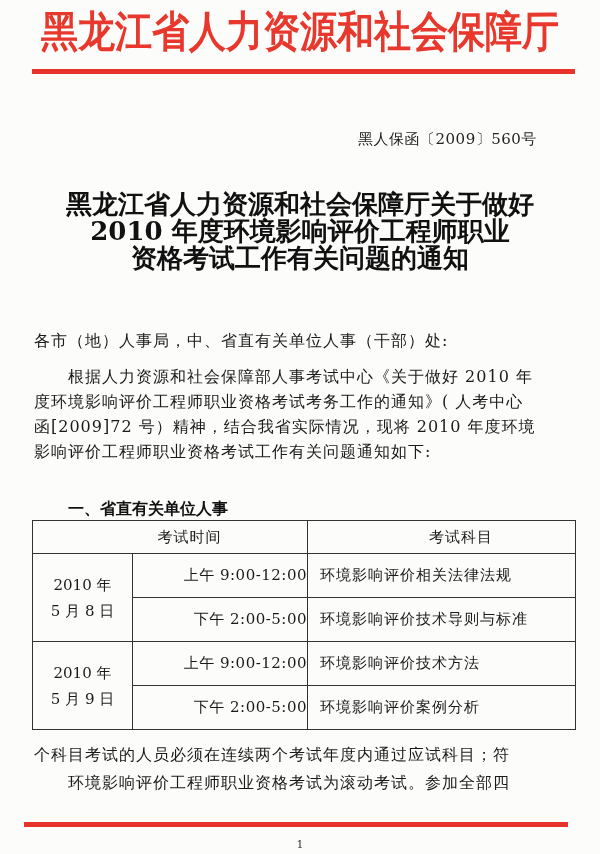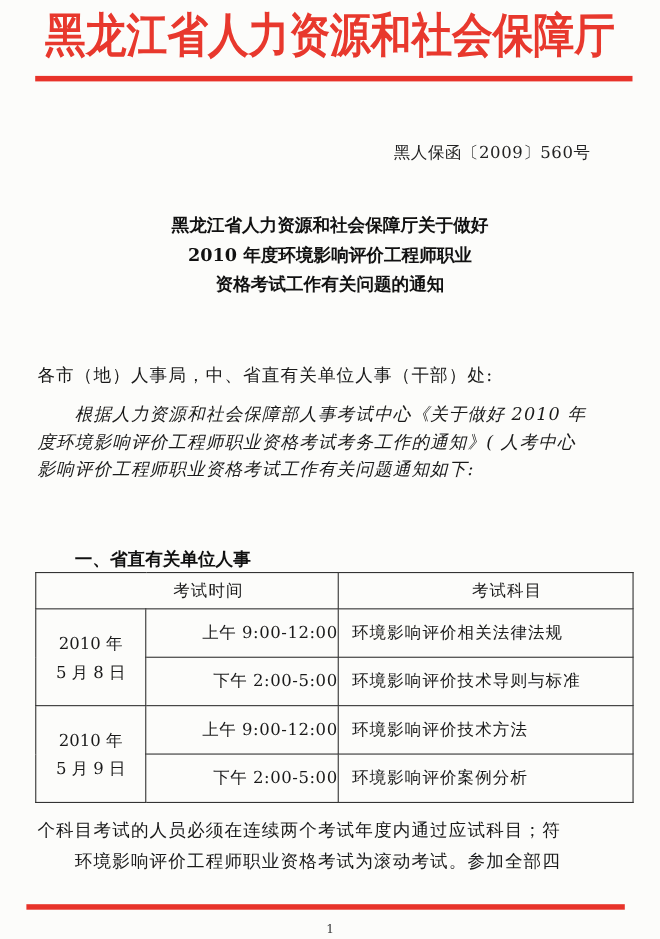--- a/index.html
+++ b/index.html
@@ -44,42 +44,42 @@
       left: 358px; top: 130px;
       font-size: 15px;
       line-height: 18px;
       color: #222;
       letter-spacing: 0.5px;
     }
 
     .title {
       left: 0; top: 191px; width: 600px;
       text-align: center;
-      font-size: 16px;
+      font-size: 26px;
       line-height: 27px;
       font-weight: bold;
       color: #111;
       font-family: "DejaVu Serif", "Liberation Serif", serif;
     }
     .title div { height: 27px; }
 
     .addressee {
       left: 34px; top: 331px;
       font-size: 16px; line-height: 20px;
       color: #1a1a1a;
       letter-spacing: 1px;
     }
     .body-para {
       left: 34px; top: 364px; width: 540px;
       font-size: 16px;
       line-height: 25px;
       color: #1a1a1a;
       letter-spacing: 1px;
     }
-    .body-para .line { height: 25px; white-space: nowrap; font-style: italic; }
+    .body-para .line { height: 25px; white-space: nowrap; }
     .body-para .indent { padding-left: 34px; }
 
     .section-heading {
       left: 68px; top: 499px;
       font-size: 16px; line-height: 20px;
       font-weight: bold;
       font-family: "DejaVu Sans", "Liberation Sans", sans-serif;
       color: #111;
     }
 
@@ -131,20 +131,21 @@
   <div>黑龙江省人力资源和社会保障厅关于做好</div>
   <div>2010 年度环境影响评价工程师职业</div>
   <div>资格考试工作有关问题的通知</div>
 </div>
 
 <div class="abs addressee">各市（地）人事局，中、省直有关单位人事（干部）处:</div>
 
 <div class="abs body-para">
   <div class="line indent">根据人力资源和社会保障部人事考试中心《关于做好 2010 年</div>
   <div class="line">度环境影响评价工程师职业资格考试考务工作的通知》( 人考中心</div>
+  <div class="line">函[2009]72 号）精神，结合我省实际情况，现将 2010 年度环境</div>
   <div class="line">影响评价工程师职业资格考试工作有关问题通知如下:</div>
 </div>
 
 <div class="abs section-heading">一、省直有关单位人事</div>
 
 <table class="abs exam-table">
   <thead>
     <tr>
       <th colspan="2">考试时间</th>
       <th>考试科目</th>

